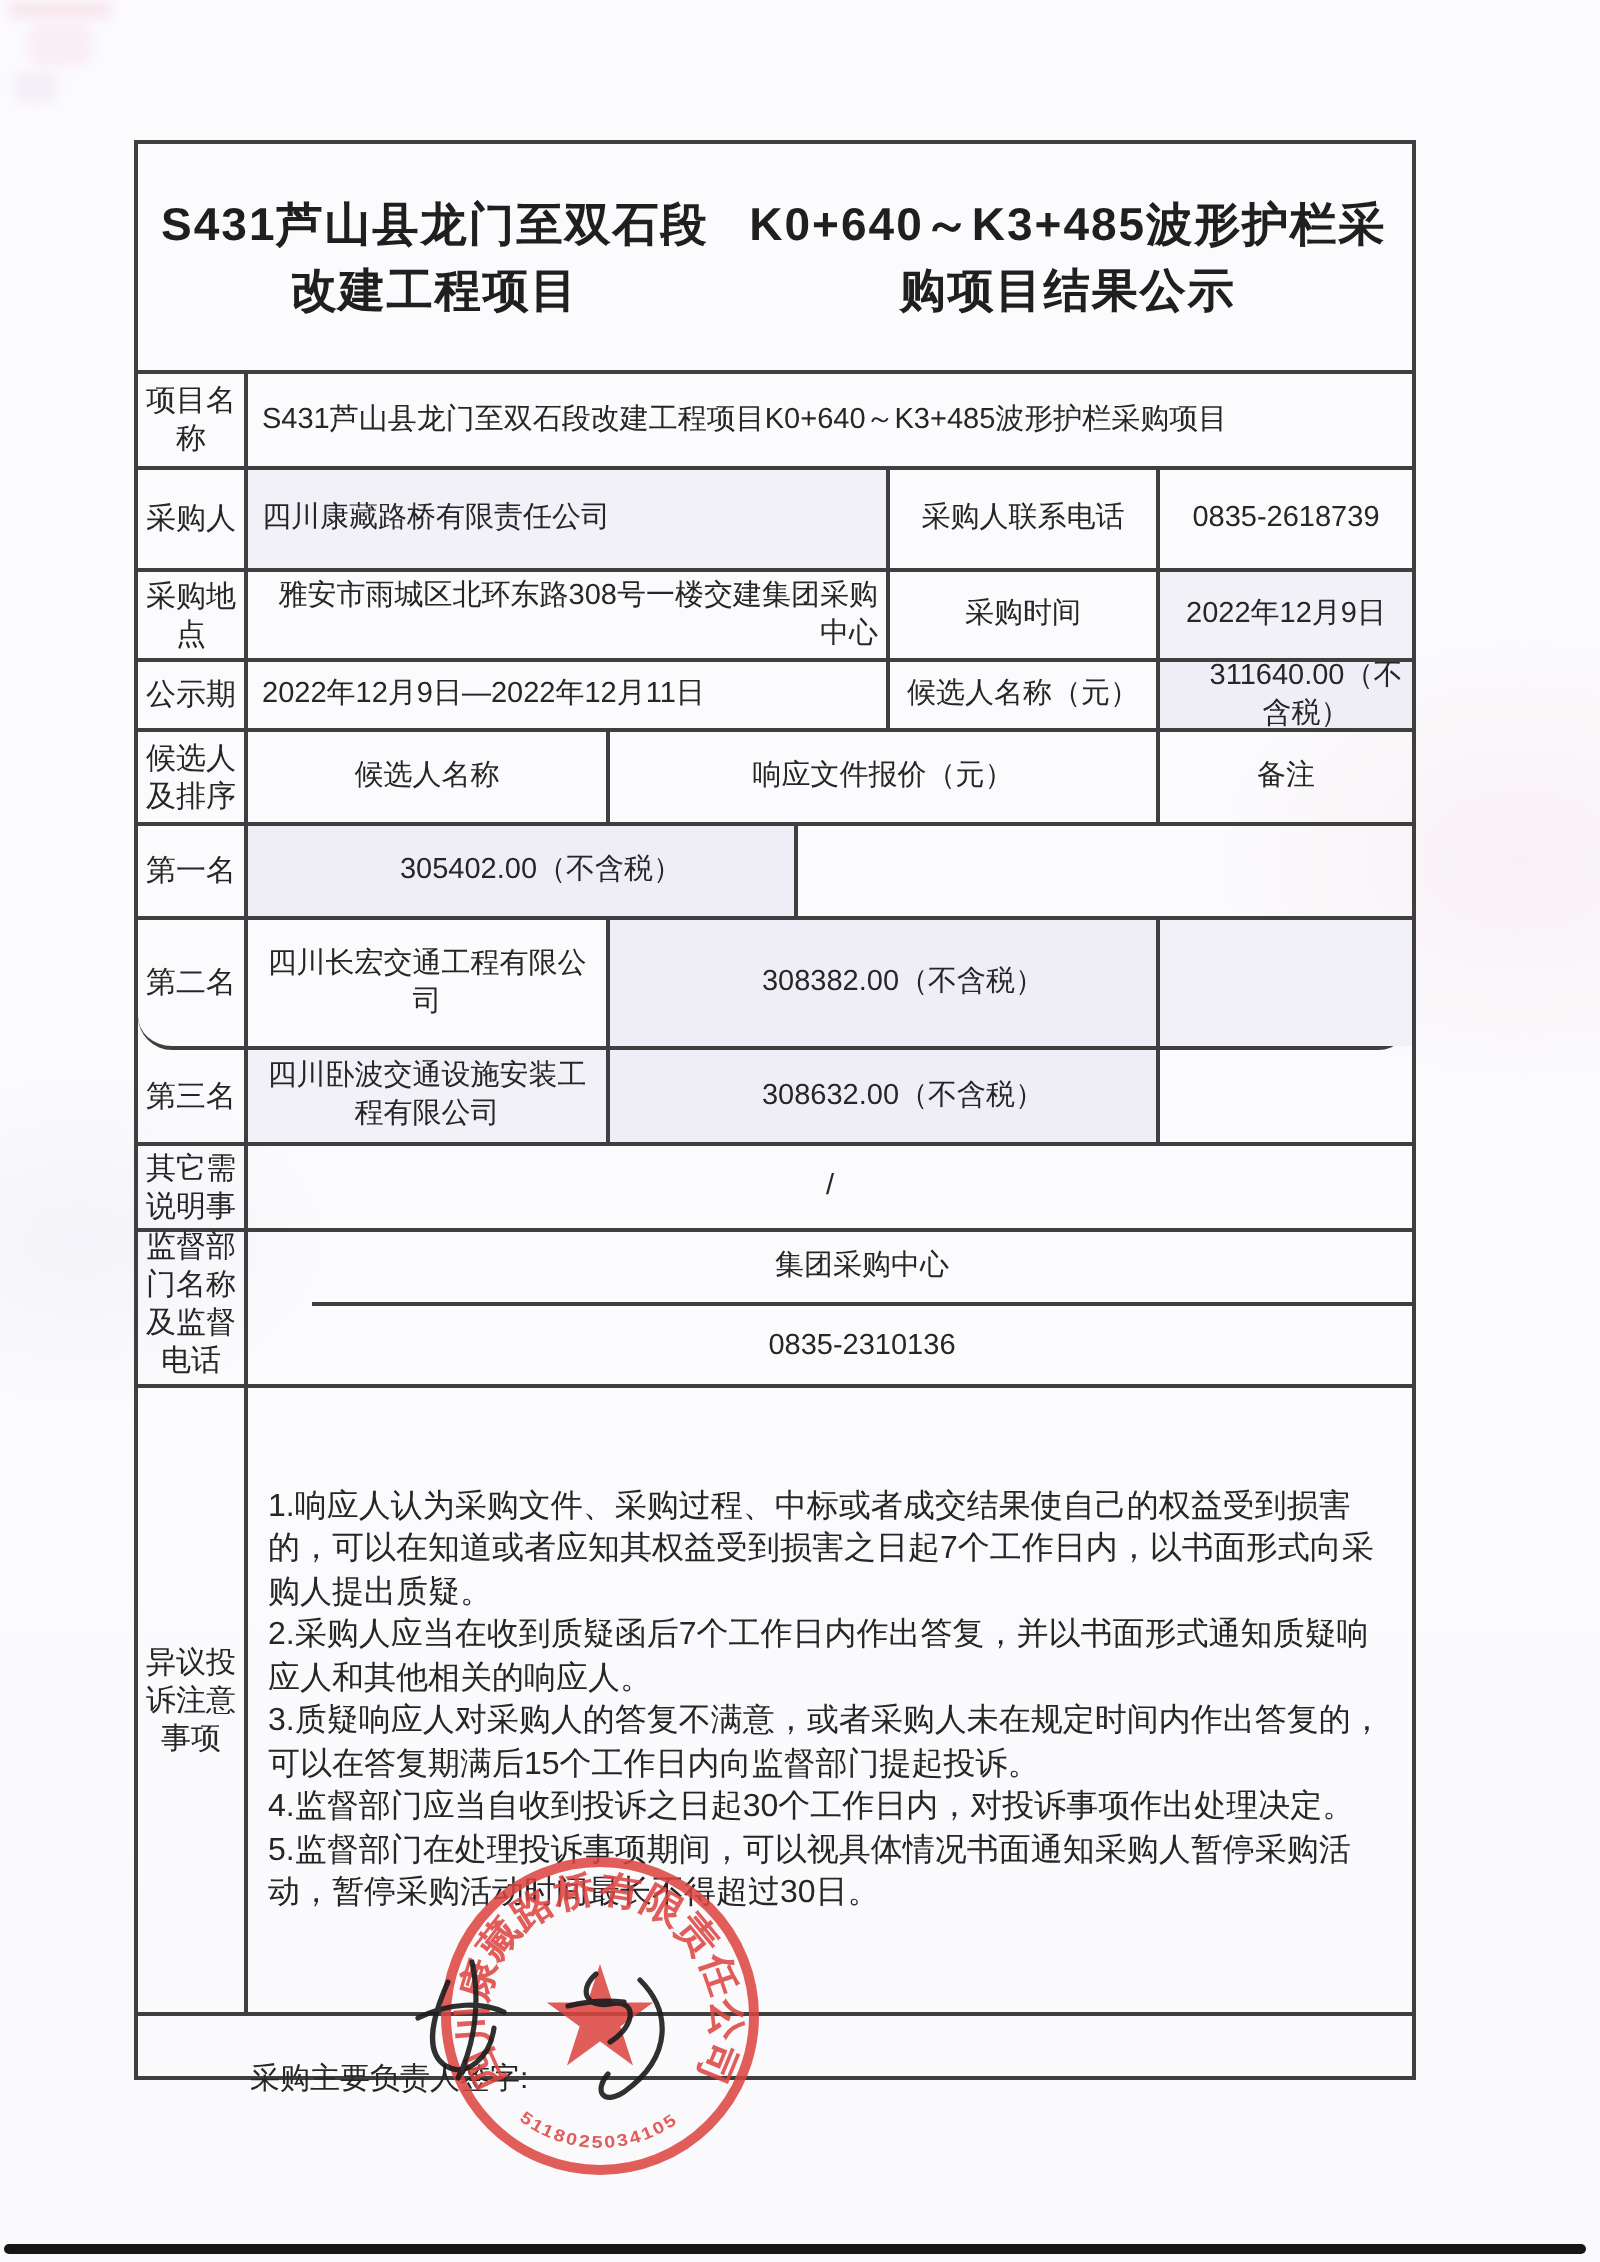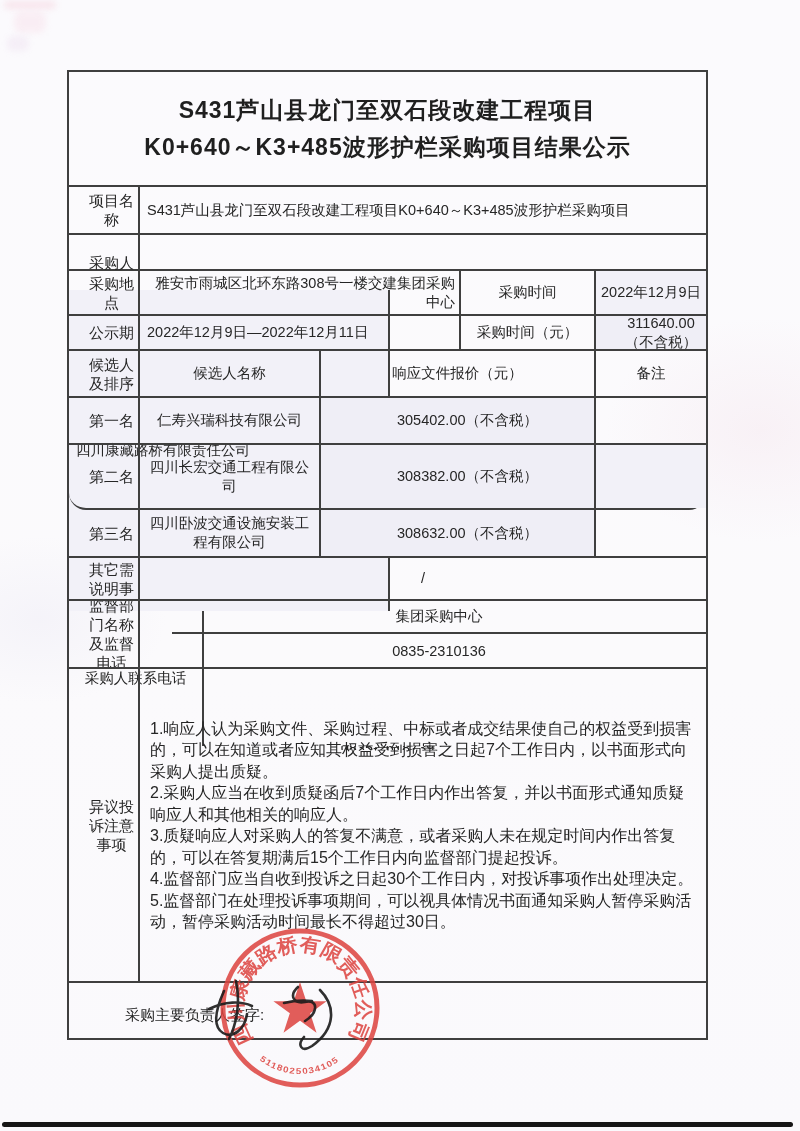--- a/index.html
+++ b/index.html
@@ -29,39 +29,39 @@
   }
   .row{display:flex;box-sizing:border-box;border-bottom:2px solid #3f3f3f;flex:0 0 auto;}
   .row:last-child{border-bottom:none;padding-left:48px;}
   .cell{
     box-sizing:border-box;border-right:2px solid #3f3f3f;
     display:flex;align-items:center;justify-content:center;
     text-align:center;padding:2px 4px;overflow:hidden;
     font-size:14.5px;line-height:19px;
   }
   .cell:last-child{border-right:none;}
-  .lbl{width:55px;flex:0 0 55px;font-size:15px;margin-left:16px;}
+  .lbl{width:55px;flex:0 0 55px;font-size:15px;}
   .left{justify-content:flex-start;text-align:right;padding-left:7px;}
   .tint{background:#efeef6;padding-left:24px;}
   .tint2{background:#f2f1f8;}
 
-  .title-cell{flex-direction:column;justify-content:center;gap:4px;}
+  .title-cell{flex-direction:row;justify-content:center;gap:4px;}
   .title-line{font-size:23px;font-weight:bold;letter-spacing:1px;line-height:33px;color:#1f1f1f;}
 
   .h-title{height:115px;}
   .h-r1{height:48px;}
-  .h-r2{height:36px;flex-direction:column;}
+  .h-r2{height:51px;}
   .h-r3{height:45px;}
   .h-r4{height:35px;}
   .h-r5{height:47px;}
   .h-r6{height:47px;}
   .h-r7{height:65px;border-radius:17px;}
   .h-r8{height:48px;}
   .h-r9{height:43px;}
-  .h-r10{height:68px;}
+  .h-r10{height:78px;align-items:flex-end;}
   .h-r11{height:314px;}
   .h-r12{height:63px;}
 
   .w-val{width:321px;flex:0 0 321px;}
   .w-lbl2{width:135px;flex:0 0 135px;}
   .w-val2{flex:1 1 auto;}
   .w-name{width:181px;flex:0 0 181px;text-align:center;}
   .w-price{width:275px;flex:0 0 275px;}
   .w-remark{flex:1 1 auto;}
   .w-full{flex:1 1 auto;}
@@ -120,34 +120,33 @@
     <div class="row h-r3">
       <div class="cell lbl">采购地点</div>
       <div class="cell w-val left">雅安市雨城区北环东路308号一楼交建集团采购中心</div>
       <div class="cell w-lbl2">采购时间</div>
       <div class="cell w-val2 tint2">2022年12月9日</div>
     </div>
 
     <div class="row h-r4">
       <div class="cell lbl">公示期</div>
       <div class="cell w-val left">2022年12月9日—2022年12月11日</div>
-      <div class="cell w-lbl2">采购时间（元）</div>
+      <div class="cell w-lbl2">候选人名称（元）</div>
       <div class="cell w-val2 tint">311640.00（不含税）</div>
     </div>
 
     <div class="row h-r5">
       <div class="cell lbl">候选人及排序</div>
       <div class="cell w-name">候选人名称</div>
       <div class="cell w-price">响应文件报价（元）</div>
       <div class="cell w-remark">备注</div>
     </div>
 
     <div class="row h-r6">
       <div class="cell lbl">第一名</div>
-      <div class="cell w-name">仁寿兴瑞科技有限公司</div>
       <div class="cell w-price tint">305402.00（不含税）</div>
       <div class="cell w-remark"></div>
     </div>
 
     <div class="row h-r7">
       <div class="cell lbl">第二名</div>
       <div class="cell w-name">四川长宏交通工程有限公司</div>
       <div class="cell w-price tint">308382.00（不含税）</div>
       <div class="cell w-remark tint2"></div>
     </div>

